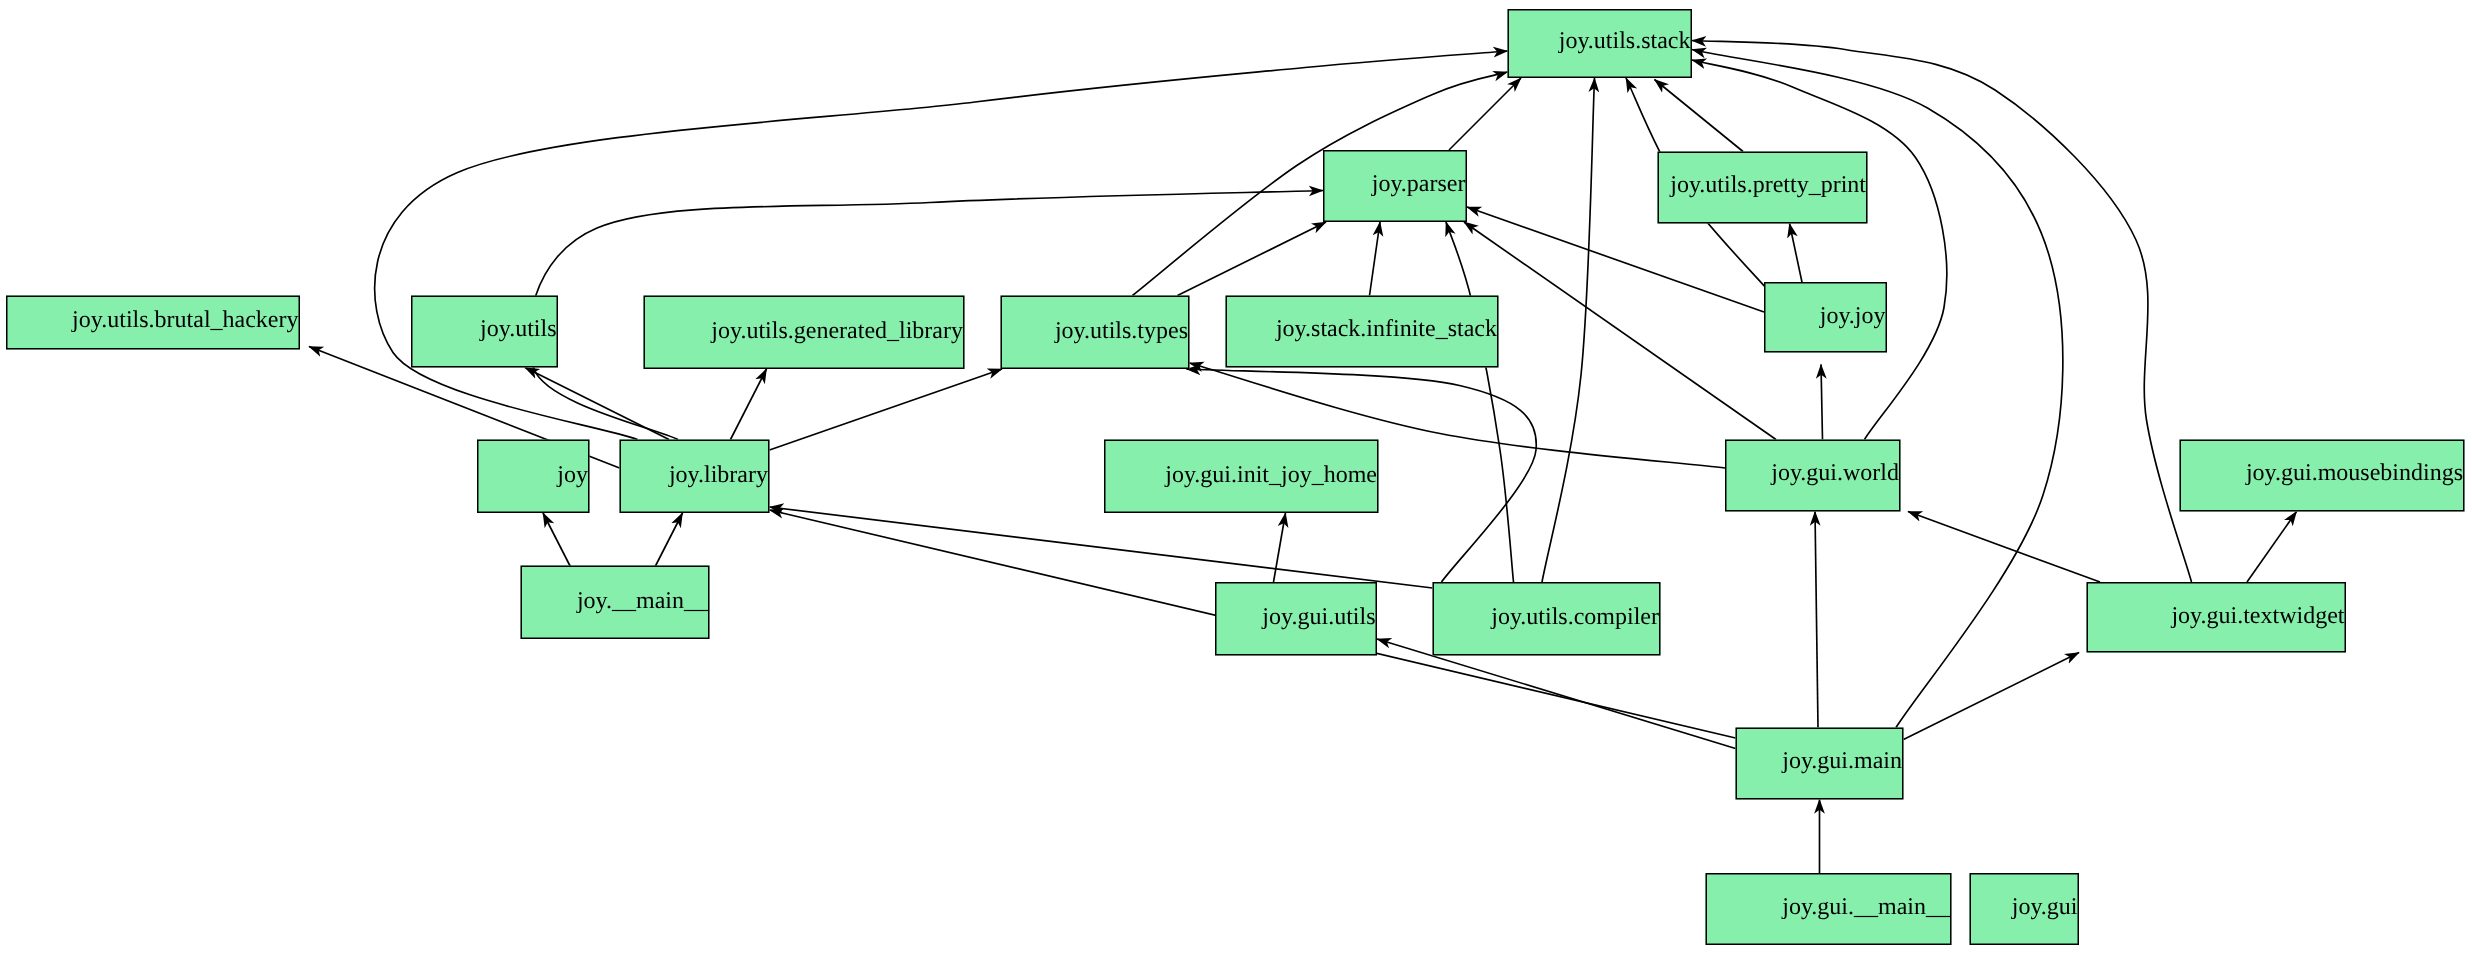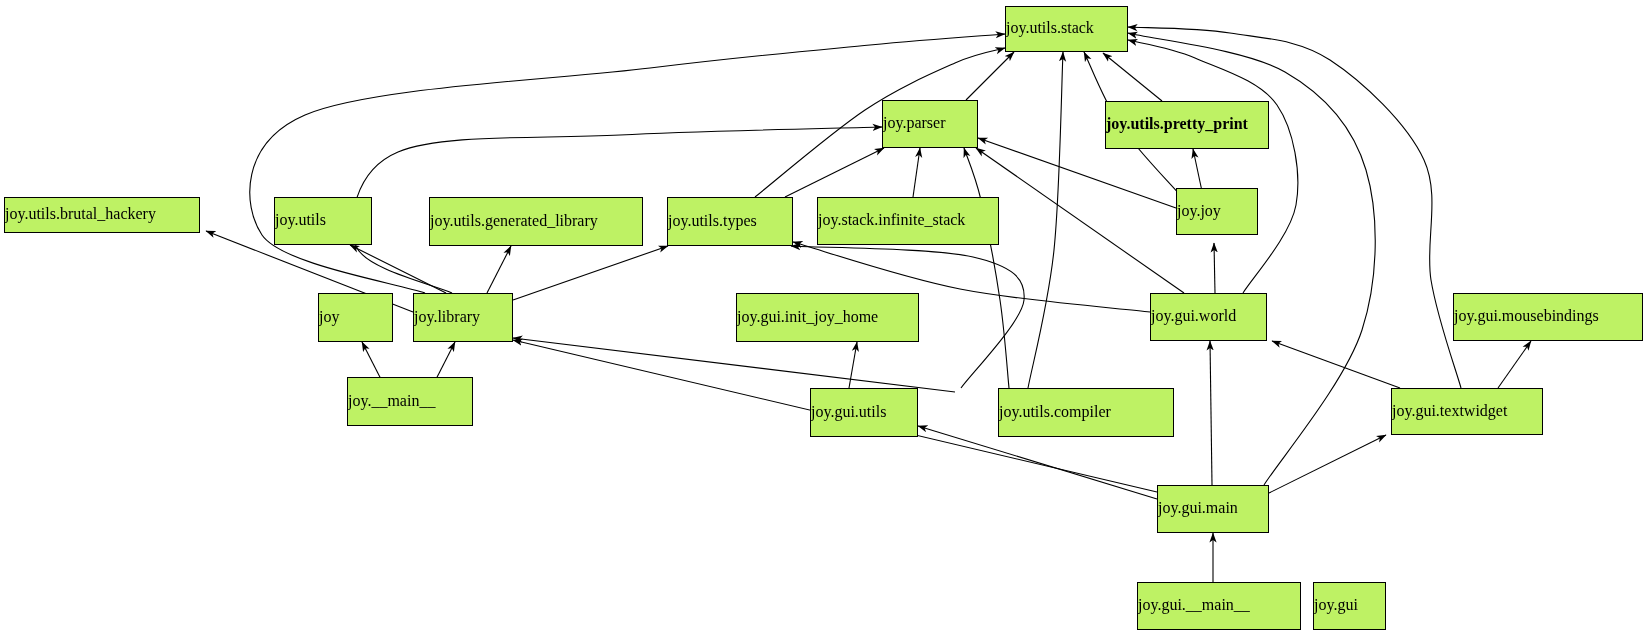--- a/index.html
+++ b/index.html
@@ -15,25 +15,26 @@
     background: #ffffff;
   }
   #edge-layer {
     position: absolute; left: 0; top: 0;
     width: 1648px; height: 635px;
   }
   .node {
     position: absolute;
     box-sizing: border-box;
     border: 1px solid #000000;
-    background: #bef264;
+    background: #86efac;
     display: flex;
     align-items: center;
-    justify-content: flex-start;
+    justify-content: flex-end;
     z-index: 2;
+    padding-left: 17px;
   }
   .node .node-label {
     font-size: 16px;
     color: #000000;
     white-space: nowrap;
     line-height: 1;
     padding-bottom: 2px;
   }
   .edge-path {
     fill: none;
@@ -88,21 +89,21 @@
         <path class="edge-path" d="M1213,582 L1213,533" marker-end="url(#arrowhead)" stroke="#000000"></path>
       </g>
   </svg>
   <div id="nodes-layer">
       <div class="node" style="left: 1005px; top: 6px; width: 123px; height: 46px;">
         <span class="node-label">joy.utils.stack</span>
       </div>
       <div class="node" style="left: 882px; top: 100px; width: 96px; height: 48px;">
         <span class="node-label">joy.parser</span>
       </div>
-      <div class="node" style="left: 1105px; top: 101px; width: 164px; height: 48px; font-weight: bold;">
+      <div class="node" style="left: 1105px; top: 101px; width: 140px; height: 48px;">
         <span class="node-label">joy.utils.pretty_print</span>
       </div>
       <div class="node" style="left: 4px; top: 197px; width: 196px; height: 36px;">
         <span class="node-label">joy.utils.brutal_hackery</span>
       </div>
       <div class="node" style="left: 274px; top: 197px; width: 98px; height: 48px;">
         <span class="node-label">joy.utils</span>
       </div>
       <div class="node" style="left: 429px; top: 197px; width: 214px; height: 49px;">
         <span class="node-label">joy.utils.generated_library</span>
@@ -130,24 +131,24 @@
       </div>
       <div class="node" style="left: 1453px; top: 293px; width: 190px; height: 48px;">
         <span class="node-label">joy.gui.mousebindings</span>
       </div>
       <div class="node" style="left: 347px; top: 377px; width: 126px; height: 49px;">
         <span class="node-label">joy.__main__</span>
       </div>
       <div class="node" style="left: 810px; top: 388px; width: 108px; height: 49px;">
         <span class="node-label">joy.gui.utils</span>
       </div>
-      <div class="node" style="left: 998px; top: 388px; width: 176px; height: 49px;">
+      <div class="node" style="left: 955px; top: 388px; width: 152px; height: 49px;">
         <span class="node-label">joy.utils.compiler</span>
       </div>
-      <div class="node" style="left: 1391px; top: 388px; width: 152px; height: 47px;">
+      <div class="node" style="left: 1391px; top: 388px; width: 173px; height: 47px;">
         <span class="node-label">joy.gui.textwidget</span>
       </div>
       <div class="node" style="left: 1157px; top: 485px; width: 112px; height: 48px;">
         <span class="node-label">joy.gui.main</span>
       </div>
       <div class="node" style="left: 1137px; top: 582px; width: 164px; height: 48px;">
         <span class="node-label">joy.gui.__main__</span>
       </div>
       <div class="node" style="left: 1313px; top: 582px; width: 73px; height: 48px;">
         <span class="node-label">joy.gui</span>

